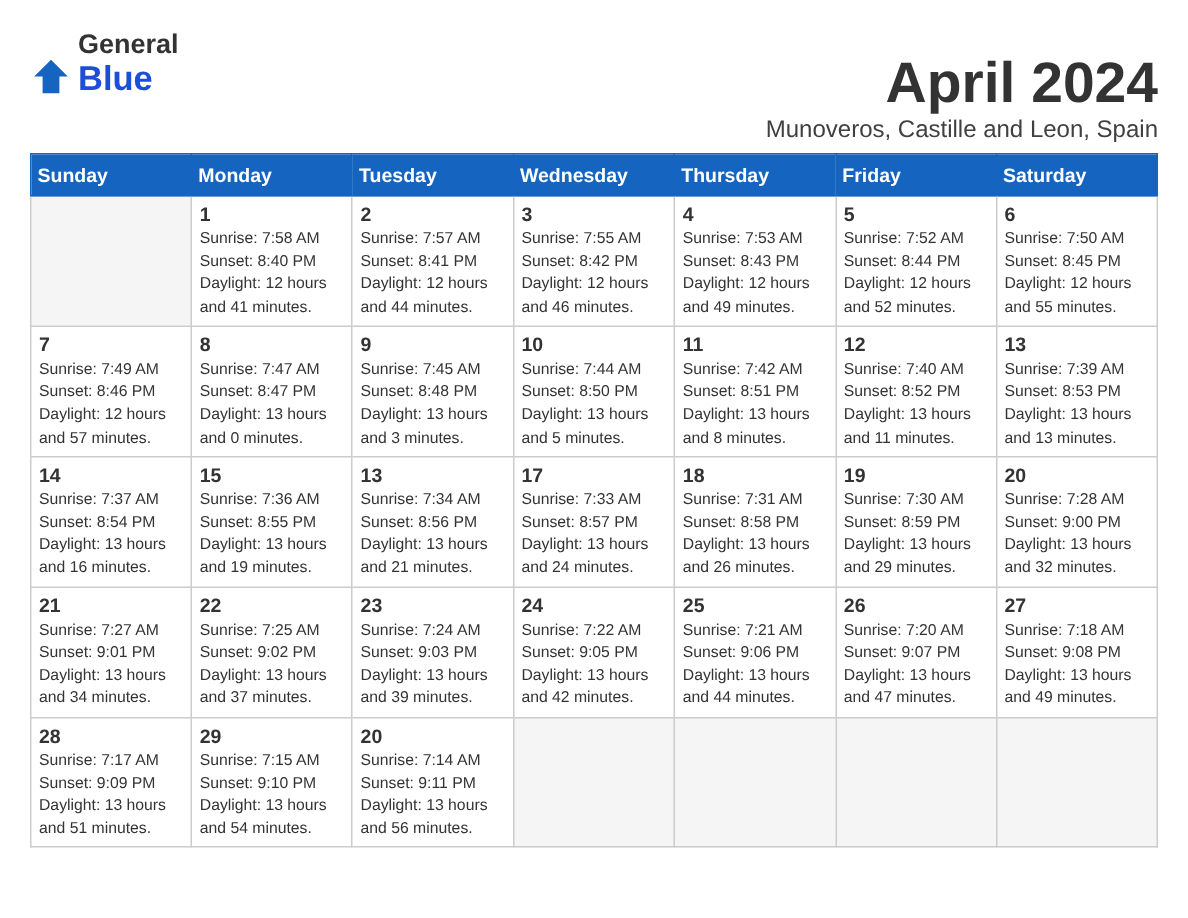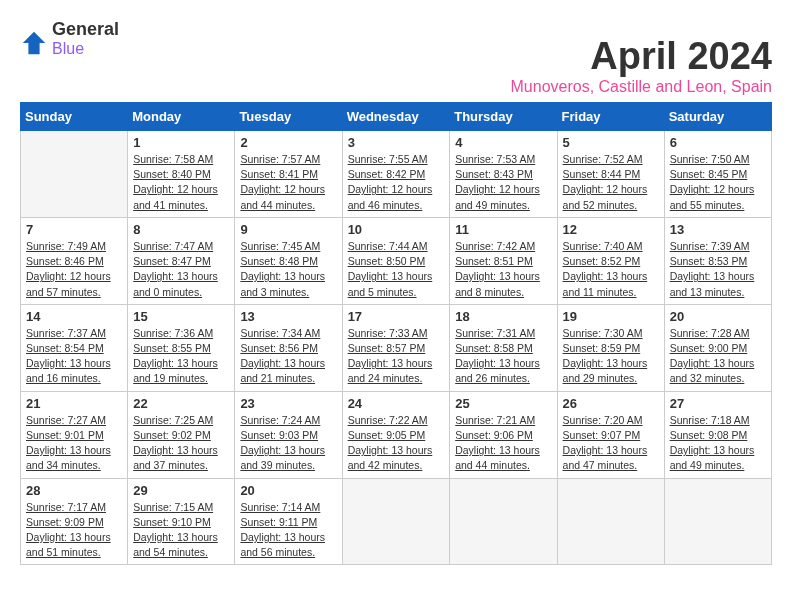--- a/index.html
+++ b/index.html
@@ -34,21 +34,21 @@
       text-align: right;
     }
     .calendar-title {
       font-size: 38px;
       font-weight: bold;
       color: #333;
       margin-top: 15px;
     }
     .calendar-subtitle {
       font-size: 16px;
-      color: #ec4899;
+      color: #404040;
     }
     table {
       width: 100%;
       border-collapse: collapse;
       font-size: 11px;
     }
     thead tr th {
       background: #1565c0;
       color: #fff;
       padding: 6px 4px;
@@ -72,40 +72,39 @@
       font-size: 13px;
       font-weight: bold;
       color: #333;
       display: block;
       margin-bottom: 2px;
     }
     .day-info {
       font-size: 10.5px;
       color: #333;
       line-height: 1.45;
-      text-decoration: underline;
     }
     tbody tr:nth-child(odd) td:not(.empty) {
       background: #fff;
     }
     tbody tr:nth-child(even) td:not(.empty) {
       background: #fff;
     }
   </style>
 </head>
 <body>
 
 <div class="header">
   <div class="logo">
     <svg class="logo-icon" viewBox="0 0 40 40">
       <polygon points="20,4 36,20 28,20 28,36 12,36 12,20 4,20" fill="#1565c0"></polygon>
     </svg>
     <div class="logo-text">
       <span style="font-size:18px;font-weight:bold;color:#333;">General</span>
-      <span style="font-size:16px;font-weight:normal;color:#8b5cf6;">Blue</span>
+      <span style="font-size:23px;font-weight:bold;color:#1d4ed8;">Blue</span>
     </div>
   </div>
   <div class="title-block">
     <div class="calendar-title">April 2024</div>
     <div class="calendar-subtitle">Munoveros, Castille and Leon, Spain</div>
   </div>
 </div>
 
 <table>
   <thead>

